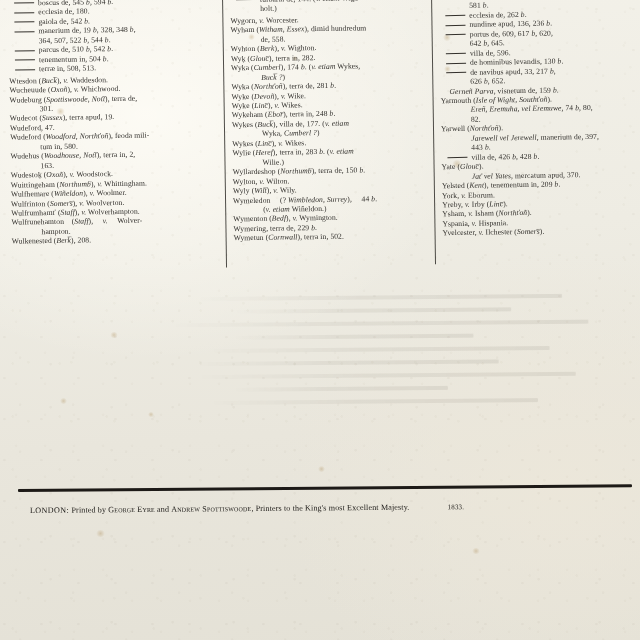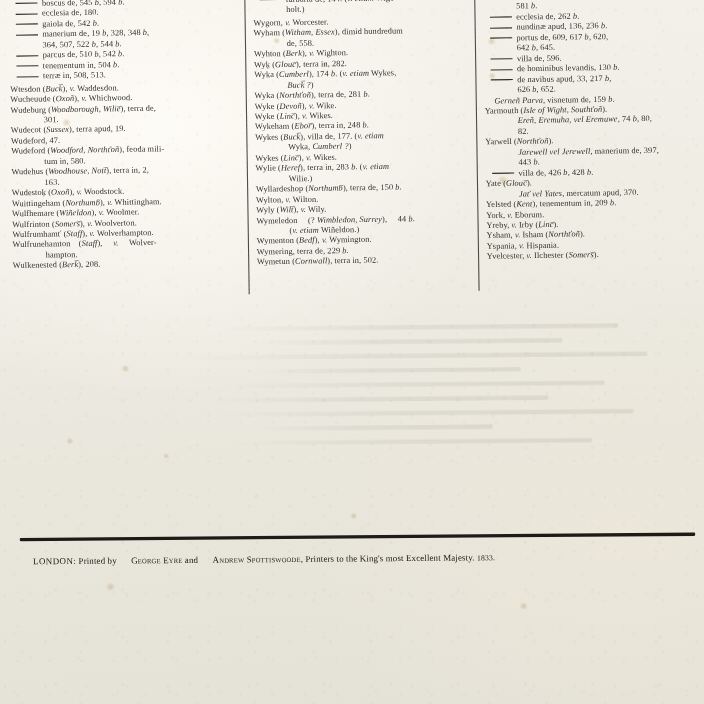--- a/index.html
+++ b/index.html
@@ -103,21 +103,20 @@
   .entry { margin: 0; text-indent: 0; }
   .entry.hang { padding-left: 9px; text-indent: -9px; }
   .entry.sub2 { padding-left: 30px; text-indent: 0; }
   .entry.ind { padding-left: 9px; text-indent: 0; }
   .entry.dashline { padding-left: 28px; text-indent: -22px; }
   .gap { height: 2px; }
   .it { font-style: italic; }
   .sc {
     font-variant: small-caps;
     letter-spacing: 0.02em;
-    margin-left: 11px;
   }
   .dash {
     display: inline-block;
     width: 20px;
     height: 0;
     border-top: 1.1px solid #24211d;
     vertical-align: 0.22em;
     margin-right: 2px;
   }
   
@@ -138,21 +137,21 @@
     top: 505px;
     width: 600px;
     font-size: 8.1px;
     line-height: 11px;
     letter-spacing: 0.015em;
     transform: rotate(-0.5deg);
     transform-origin: 0 50%;
     white-space: nowrap;
   }
   #colophon .lead { letter-spacing: 0.05em; text-align: center; }
-  #colophon .year { font-size: 7px; letter-spacing: 0.02em; }
+  #colophon .year { font-size: 7px; letter-spacing: 0.02em; margin-left: 36px; }
   .ink-soft { opacity: 0.93; }
 </style>
 </head>
 <body>
 
 <div id="page">
 
   <div id="paper-base"></div>
   <div id="paper-grain"></div>
 
@@ -192,21 +191,21 @@
           <div class="entry dashline"><span class="dash"></span> ecclesia de, 180.</div>
           <div class="entry dashline"><span class="dash"></span> gaiola de, 542 <span class="it">b</span>.</div>
           <div class="entry dashline"><span class="dash"></span> manerium de, 19 <span class="it">b</span>, 328, 348 <span class="it">b</span>,</div>
           <div class="entry sub2">364, 507, 522 <span class="it">b</span>, 544 <span class="it">b</span>.</div>
           <div class="entry dashline"><span class="dash"></span> parcus de, 510 <span class="it">b</span>, 542 <span class="it">b</span>.</div>
           <div class="entry dashline"><span class="dash"></span> tenementum in, 504 <span class="it">b</span>.</div>
           <div class="entry dashline"><span class="dash"></span> terræ in, 508, 513.</div>
           <div class="gap"></div>
           <div class="entry hang">Wtesdon (<span class="it">Buck̅</span>), <span class="it">v.</span> Waddesdon.</div>
           <div class="entry hang">Wucheuude (<span class="it">Oxoñ</span>), <span class="it">v.</span> Whichwood.</div>
-          <div class="entry hang">Wudeburg (<span class="it">Woodborough, Wilie̅</span>), terra de,</div>
+          <div class="entry hang">Wudeburg (<span class="it">Spottiswoode, Nott̅</span>), terra de,</div>
           <div class="entry sub2">301.</div>
           <div class="entry hang">Wudecot (<span class="it">Sussex</span>), terra apud, 19.</div>
           <div class="entry hang">Wudeford, 47.</div>
           <div class="entry hang">Wudeford (<span class="it">Woodford, Northťoñ</span>), feoda mili-</div>
           <div class="entry sub2">tum in, 580.</div>
           <div class="entry hang">Wudehus (<span class="it">Woodhouse, Nott̅</span>), terra in, 2,</div>
           <div class="entry sub2">163.</div>
           <div class="entry hang">Wudestoķ (<span class="it">Oxoñ</span>), <span class="it">v.</span> Woodstock.</div>
           <div class="entry hang">Wuittingeham (<span class="it">Northumƃ</span>), <span class="it">v.</span> Whittingham.</div>
           <div class="entry hang">Wulfhemare (<span class="it">Wiñeldon</span>), <span class="it">v.</span> Woolmer.</div>

